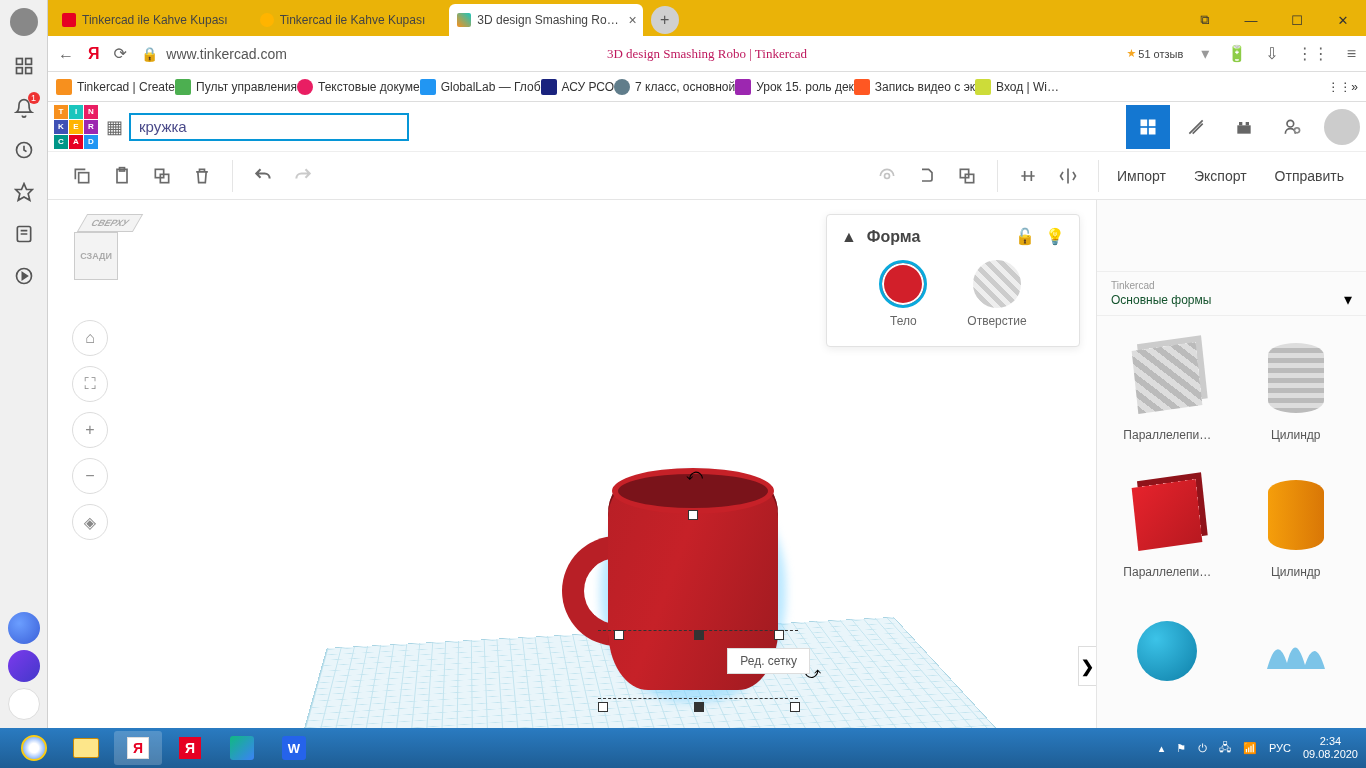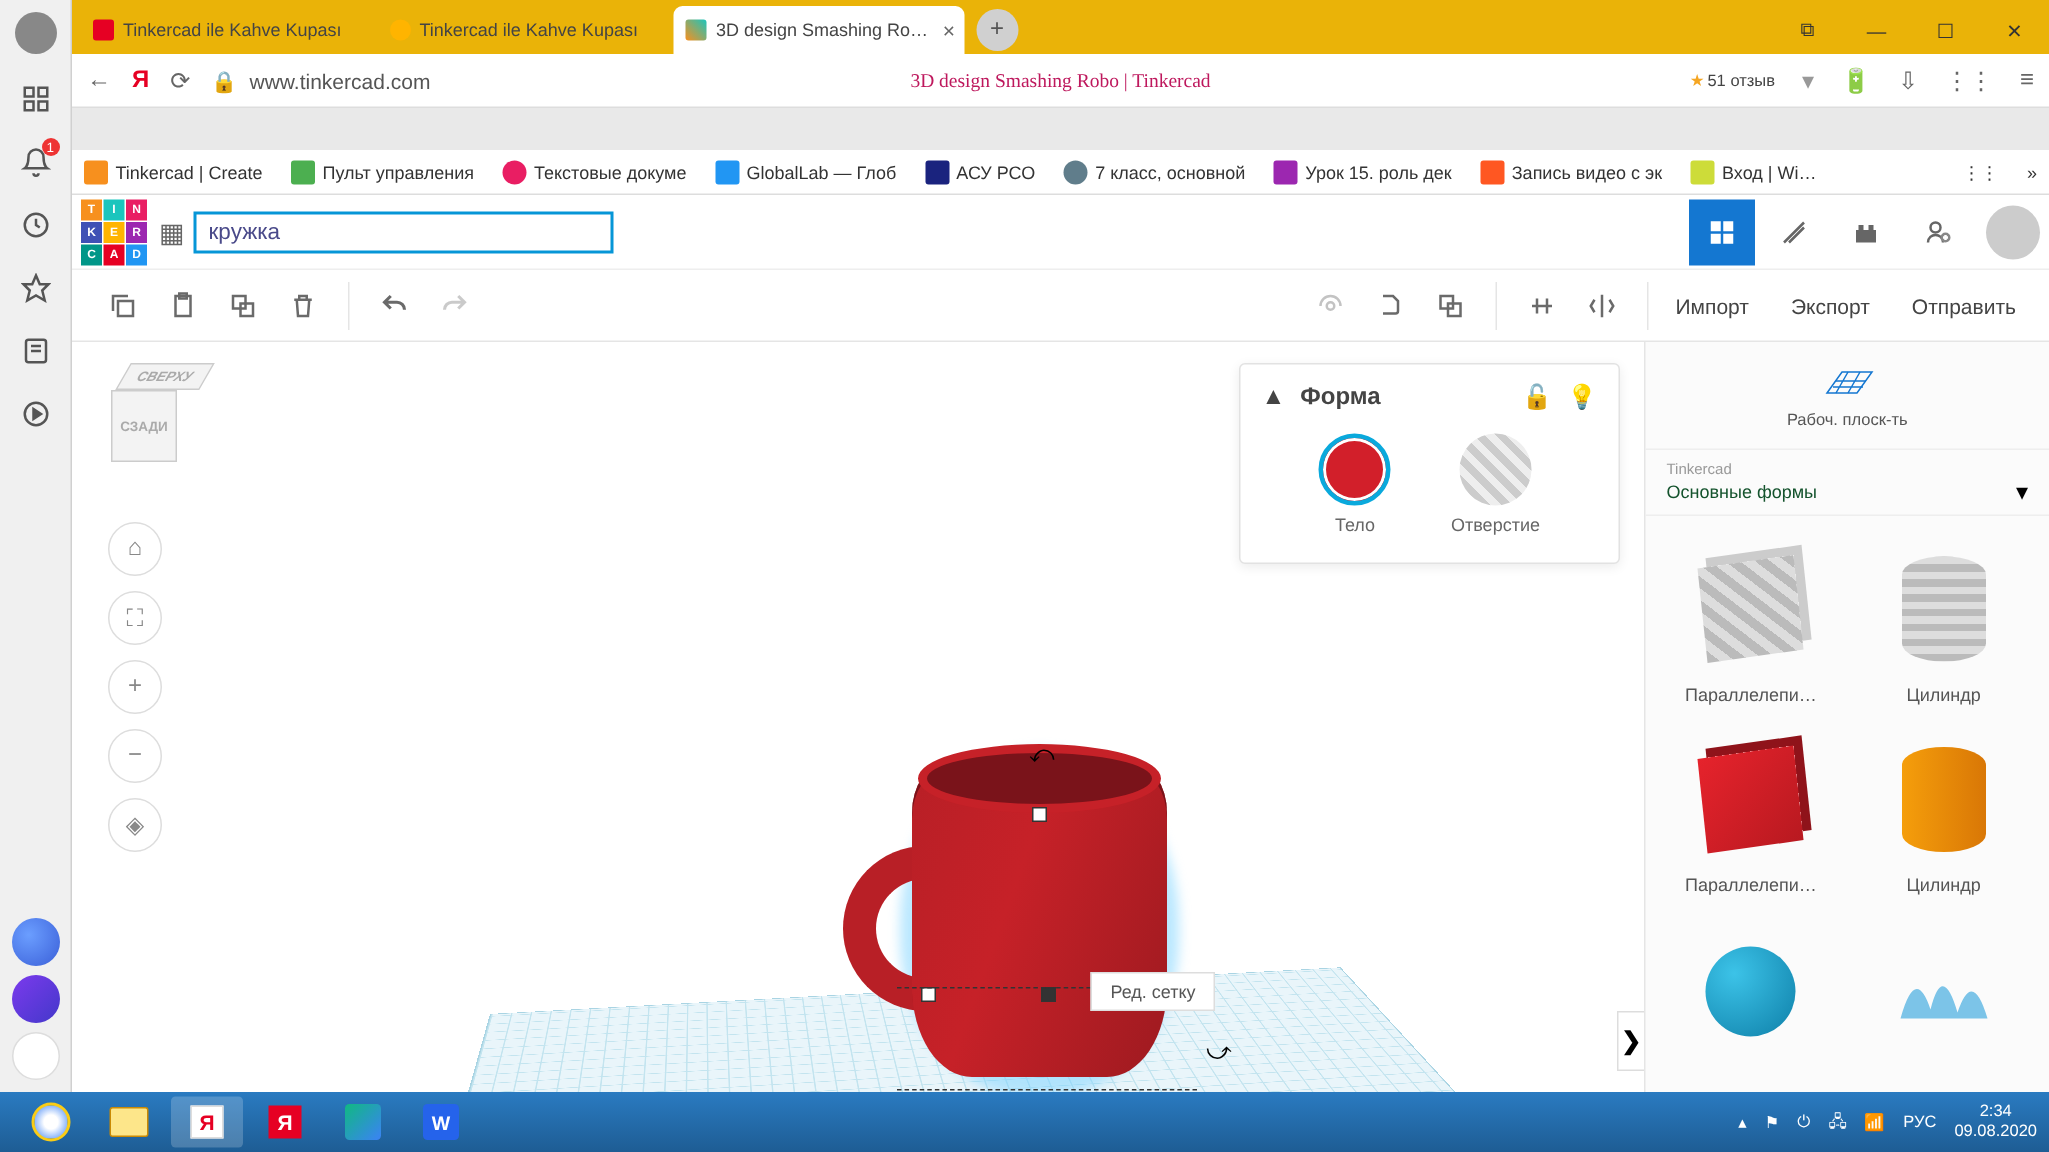--- a/index.html
+++ b/index.html
@@ -33,21 +33,21 @@
 .win-btn { width:46px; height:32px; display:flex; align-items:center; justify-content:center; color:#333; font-size:13px; }
 
 .addrbar { height:36px; background:#fff; display:flex; align-items:center; padding:0 10px; gap:14px; border-bottom:1px solid #ddd; }
 .addr-ico { color:#666; font-size:16px; }
 .url { flex:1; display:flex; align-items:center; gap:8px; font-size:14px; color:#888; }
 .url-host { color:#555; }
 .page-title-center { position:absolute; left:50%; transform:translateX(-50%); font-size:13px; color:#be185d;font-family:Liberation Serif, serif; }
 .reviews { font-size:11px; color:#444; display:flex; align-items:center; gap:2px; }
 .addr-right { display:flex; align-items:center; gap:18px; margin-left:10px; }
 
-.bmbar { height:30px; background:#fff; display:flex; align-items:center; padding:0 8px; gap:19px; border-bottom:1px solid #ddd; font-size:12px; color:#333;margin-top:28px; }
+.bmbar { height:30px; background:#fff; display:flex; align-items:center; padding:0 8px; gap:0; border-bottom:1px solid #ddd; font-size:12px; color:#333; }
 .bm { display:flex; align-items:center; gap:5px; white-space:nowrap; }
 .bm-ico { width:16px; height:16px; border-radius:2px; flex-shrink:0; }
 
 
 .tc { flex:1; display:flex; flex-direction:column; background:#fff; position:relative; overflow:hidden; }
 .tc-top { height:50px; display:flex; align-items:center; padding:0 6px; gap:8px; border-bottom:1px solid #eee; }
 .tc-logo { width:44px; height:44px; display:grid; grid-template:1fr 1fr 1fr/1fr 1fr 1fr; gap:1px; }
 .tc-logo div { font-size:8px; font-weight:bold; color:#fff; display:flex; align-items:center; justify-content:center; }
 .tc-name { display:flex; align-items:center; gap:6px; }
 .tc-name-ico { font-size:18px; color:#666; }
@@ -431,29 +431,20 @@
             </div>
           </div>
 
           <div class="grid-edit">Ред. сетку</div>
         </div>
 
         <div class="collapse-tab">❯</div>
 
         <div class="panel">
           <div class="panel-tools">
-            <div class="ptool">
-              <svg width="36" height="28" viewBox="0 0 36 28">
-                  <g stroke="#1477d1" fill="none">
-                    <path d="M4 20 L14 6 L34 6 L24 20 Z"></path>
-                    <path d="M8 16 L28 16 M10 12 L30 12 M18 6 L10 20 M26 6 L18 20"></path>
-                  </g>
-                </svg>
-              <span>Рабоч. плоск-ть</span>
-            </div>
           </div>
           <div class="panel-picker">
             <div class="picker-sub">Tinkercad</div>
             <div class="picker-main">Основные формы</div>
             <div class="picker-caret">▾</div>
           </div>
           <div class="panel-grid">
             <div class="shape-card"><div class="shape-prev">
                   <div style="width:64px;height:64px;background:repeating-linear-gradient(45deg,#bbb 0 6px,#ddd 6px 12px);transform:skewY(-8deg) skewX(6deg);box-shadow:6px -6px 0 #ccc"></div>
                 </div><span>Параллелепи…</span></div>

